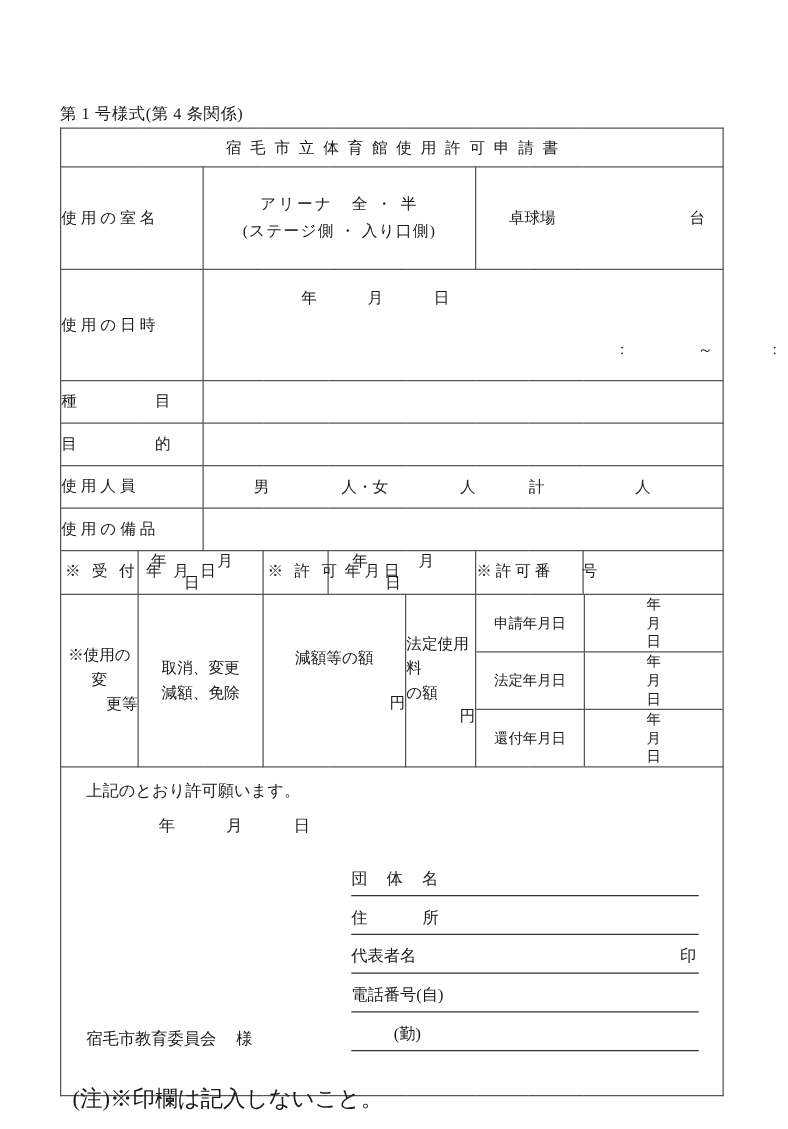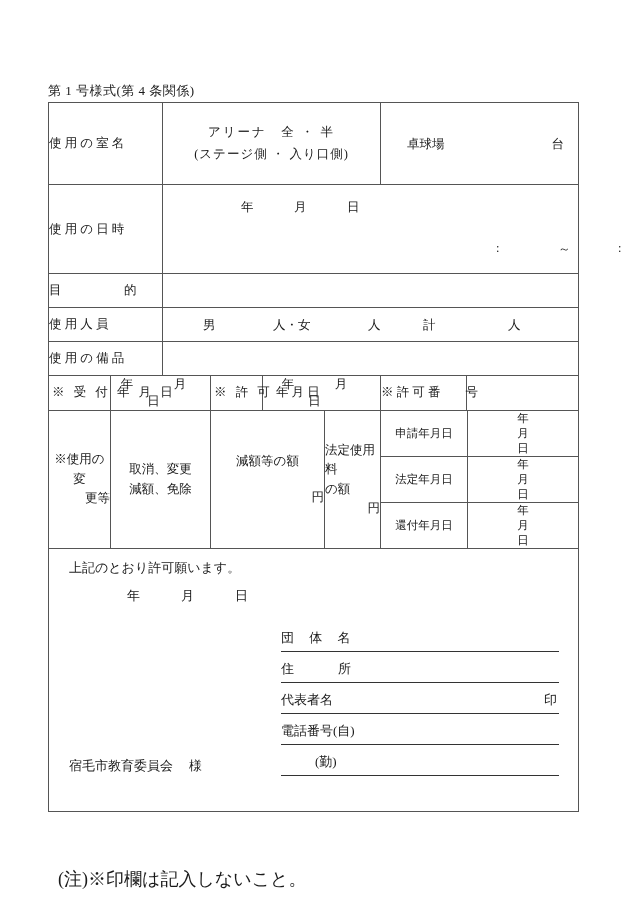--- a/index.html
+++ b/index.html
@@ -205,20 +205,23 @@
       <col style="width:48px">
       <col style="width:52px">
       <col style="width:62px">
       <col style="width:56px">
       <col style="width:42px">
       <col style="width:44px">
       <col style="width:112px">
     </colgroup>
 
     <tbody>
+        <tr>
+      <td class="title-cell" colspan="9">宿毛市立体育館使用許可申請書</td>
+    </tr>
 
     <tr style="height:82px">
       <td class="lbl" colspan="2">使 用 の 室 名</td>
       <td class="room-mid" colspan="4">
         <div class="l1">アリーナ　全 ・ 半</div>
         <div class="l2">(ステージ側 ・ 入り口側)</div>
       </td>
       <td colspan="3">
         <div class="room-right">
           <span class="nm">卓球場</span>
@@ -232,20 +235,24 @@
       <td colspan="7">
         <div class="datetime-cell">
           <span class="ymd">年　月　日</span>
           <span class="t1">:</span>
           <span class="t2">～</span>
           <span class="t3">:</span>
         </div>
       </td>
     </tr>
 
+    <tr style="height:34px">
+      <td class="lbl" colspan="2">種　　　　　目</td>
+      <td class="cell-pad" colspan="7"></td>
+    </tr>
 
     <tr style="height:34px">
       <td class="lbl" colspan="2">目　　　　　的</td>
       <td class="cell-pad" colspan="7"></td>
     </tr>
 
     <tr style="height:34px">
       <td class="lbl" colspan="2">使 用 人 員</td>
       <td colspan="7">
         <div class="people-cell">

